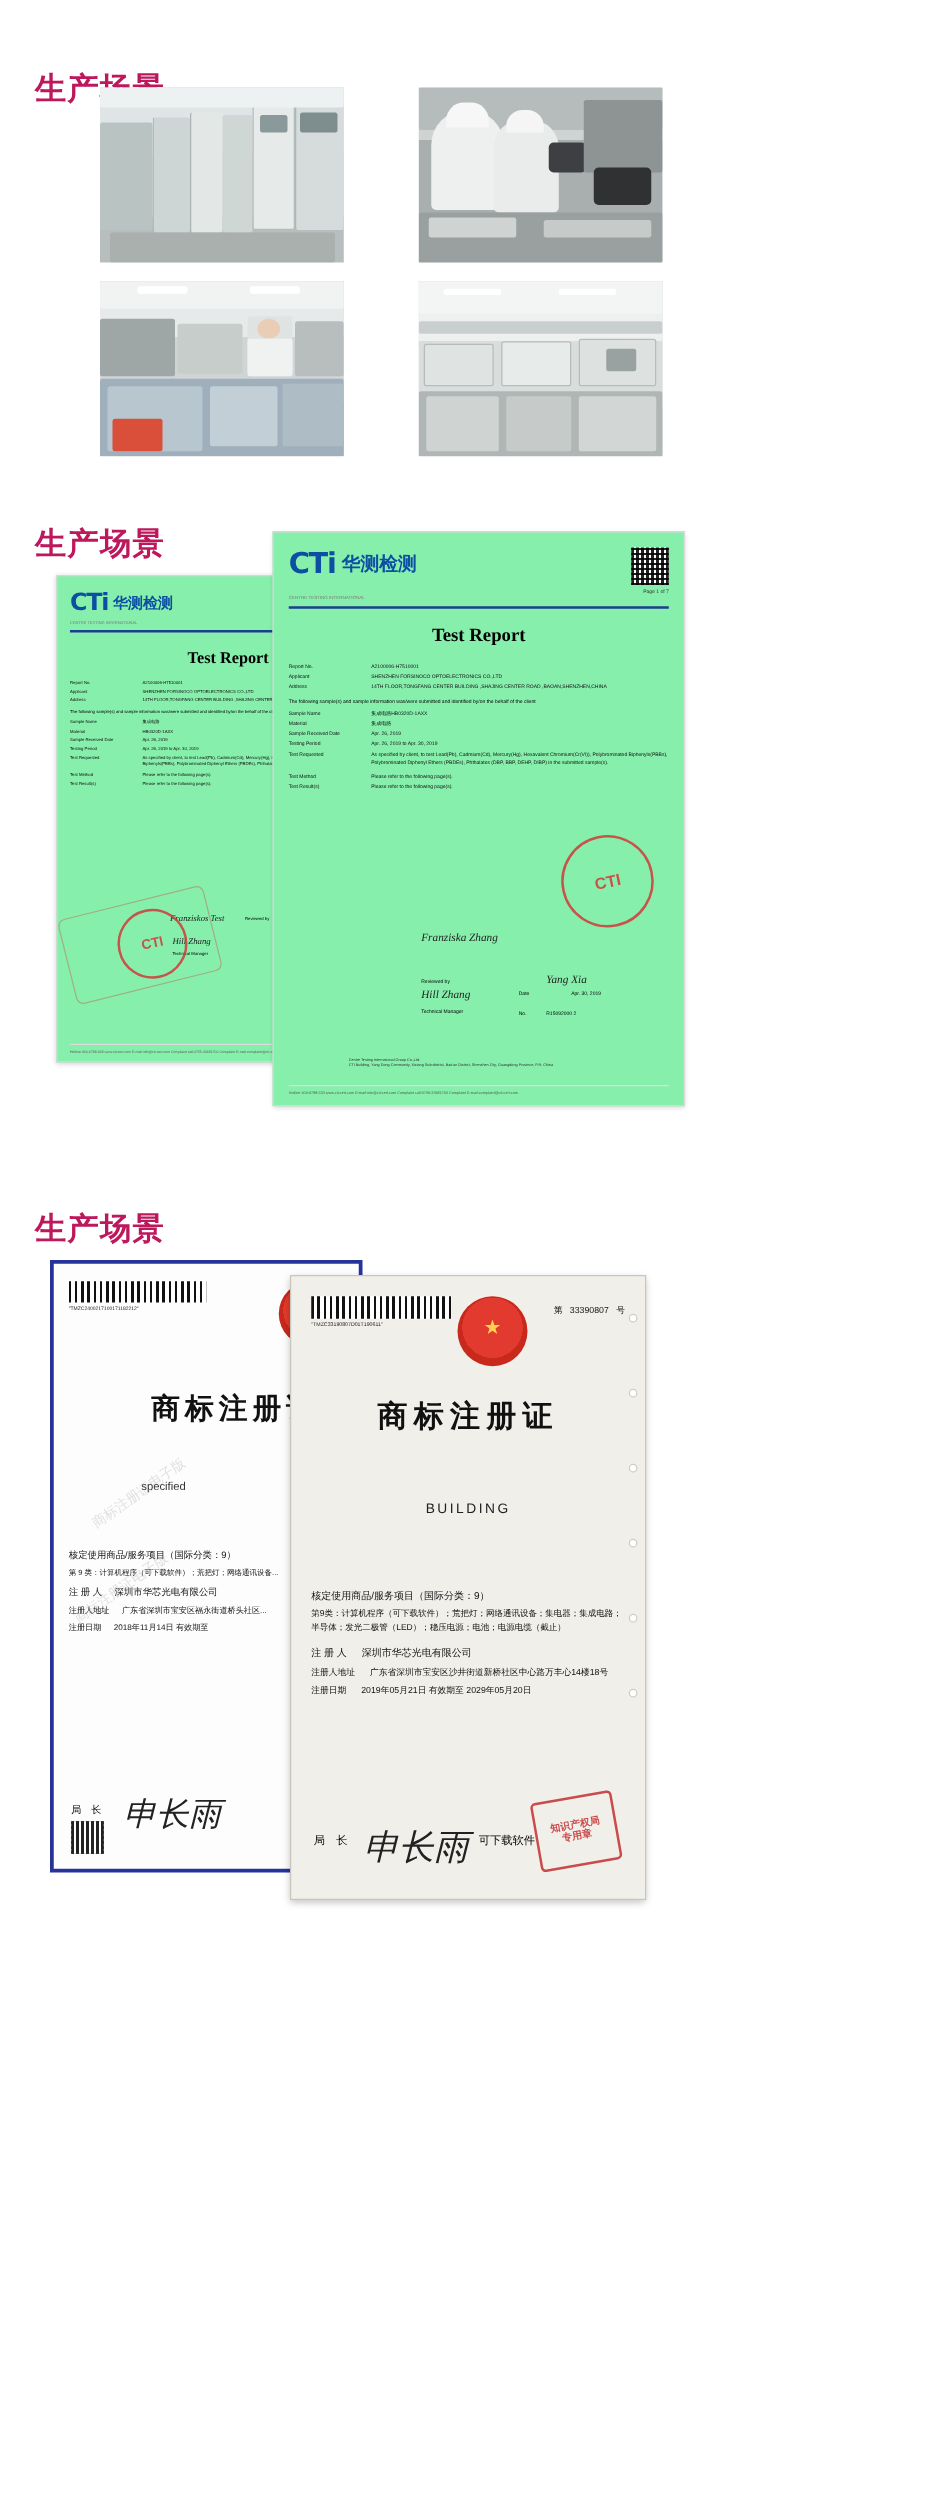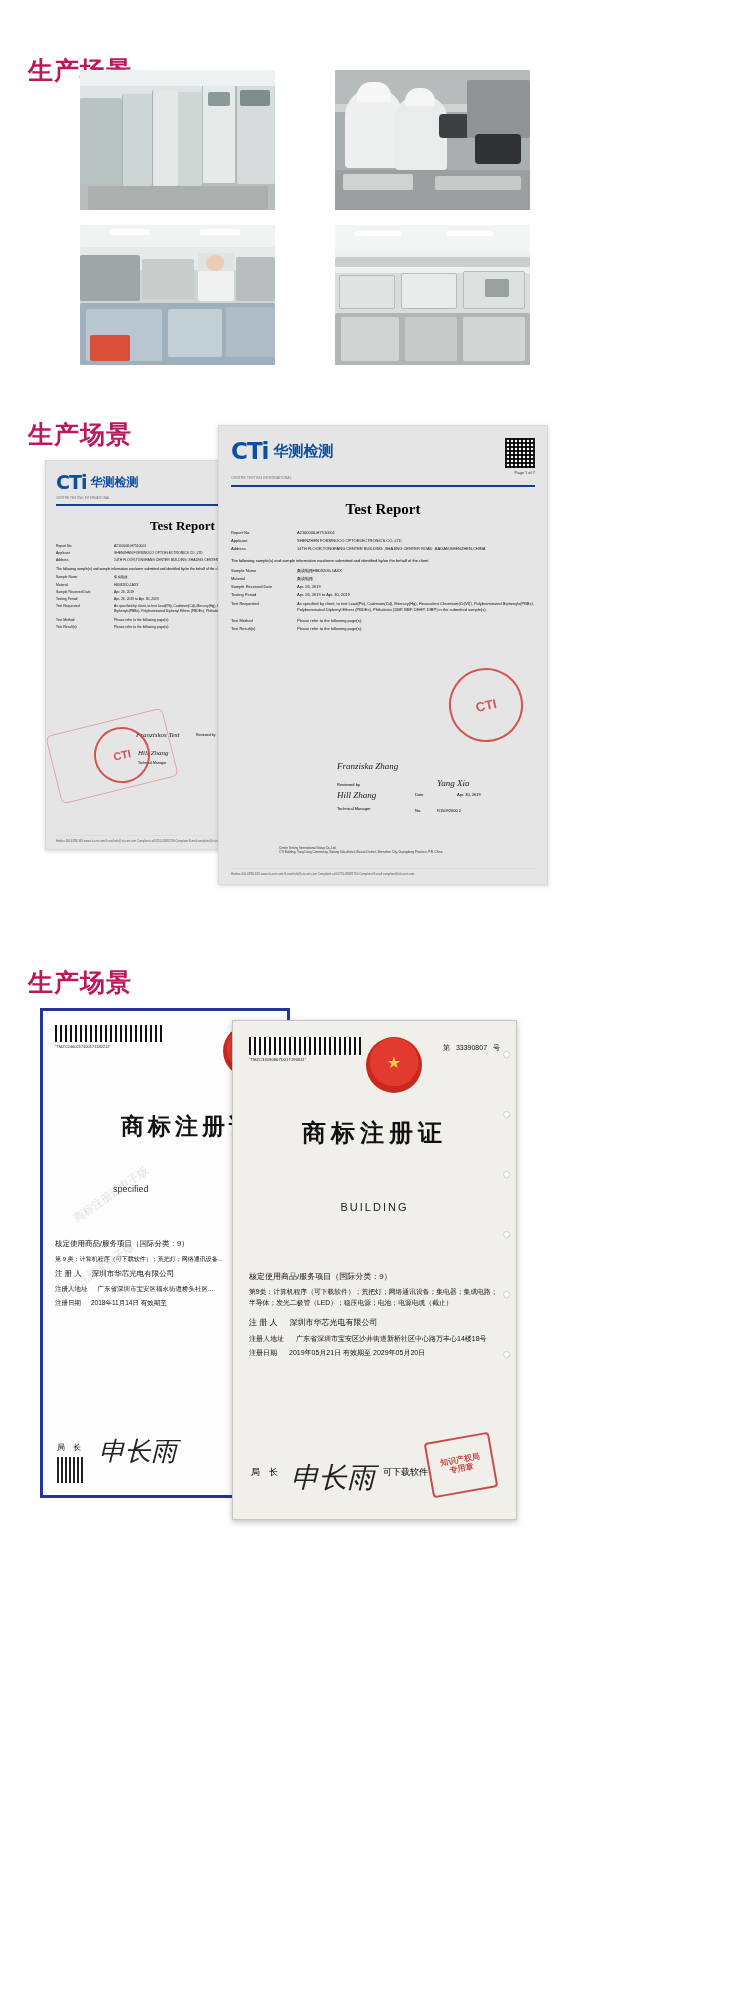--- a/index.html
+++ b/index.html
@@ -31,21 +31,21 @@
     overflow: hidden;
     background: #cfd6dc;
   }
   .photo .inner { width: 100%; height: 100%; position: relative; }
   .blob { position: absolute; border-radius: 2px; }
 
   
   #sec-cert-title { left: 28px; top: 382px; }
   .cert {
     position: absolute;
-    background: #e5e5e5;
+    background: #86efac;
     border: 1px solid #d8d8d8;
     box-shadow: 0 1px 4px rgba(0,0,0,.18);
     overflow: hidden;
   }
   .cert-head { display: flex; align-items: flex-start; }
   .cti-logo { display: flex; align-items: center; }
   .cti-mark {
     color: #0b4ea2;
     font-weight: bold;
     font-family: "DejaVu Sans", sans-serif;
@@ -336,21 +336,21 @@
       <div class="kv" style="margin-bottom:2px;">
           <span class="k" style="width:66px;">Test Method</span>
           <span class="v">Please refer to the following page(s).</span>
         </div>
       <div class="kv" style="margin-bottom:2px;">
           <span class="k" style="width:66px;">Test Result(s)</span>
           <span class="v">Please refer to the following page(s).</span>
         </div>
     </div>
 
-    <div class="sign" style="position:absolute; left:118px; top:335px; font-size:9px;">Franziska Zhang</div>
+    <div class="sign" style="position:absolute; left:118px; top:319px; font-size:9px;">Franziska Zhang</div>
     <div style="position:absolute; left:118px; top:356px; font-size:4px;">Reviewed by</div>
     <div class="sign" style="position:absolute; left:218px; top:352px; font-size:9px;">Yang Xia</div>
     <div class="sign" style="position:absolute; left:118px; top:364px; font-size:9px;">Hill Zhang</div>
     <div style="position:absolute; left:118px; top:380px; font-size:4px;">Technical Manager</div>
 
     <div style="position:absolute; left:196px; top:366px; font-size:4px;">Date</div>
     <div style="position:absolute; left:238px; top:366px; font-size:4px;">Apr. 30, 2019</div>
     <div style="position:absolute; left:196px; top:382px; font-size:4px;">No.</div>
     <div style="position:absolute; left:218px; top:382px; font-size:4px;">R15092000 2</div>
 

